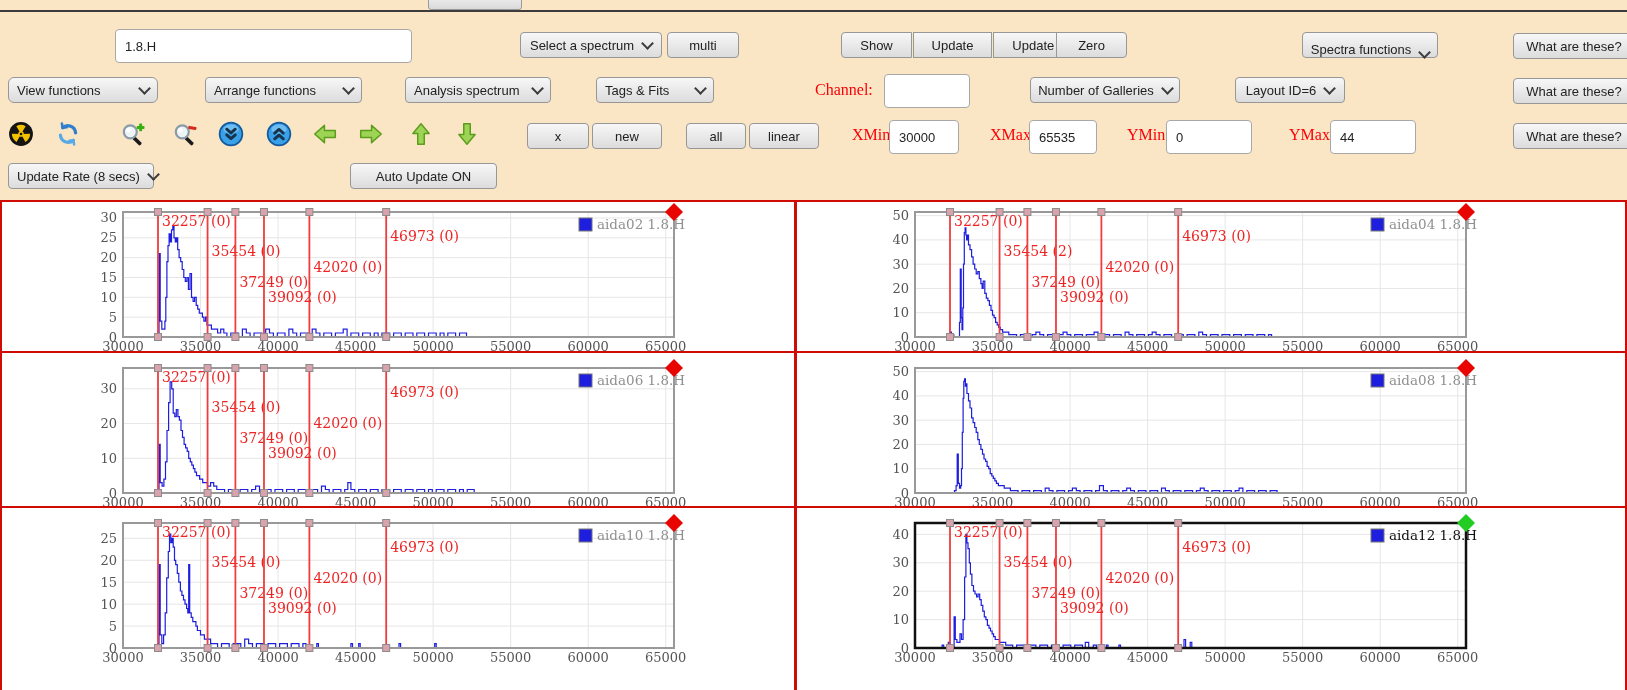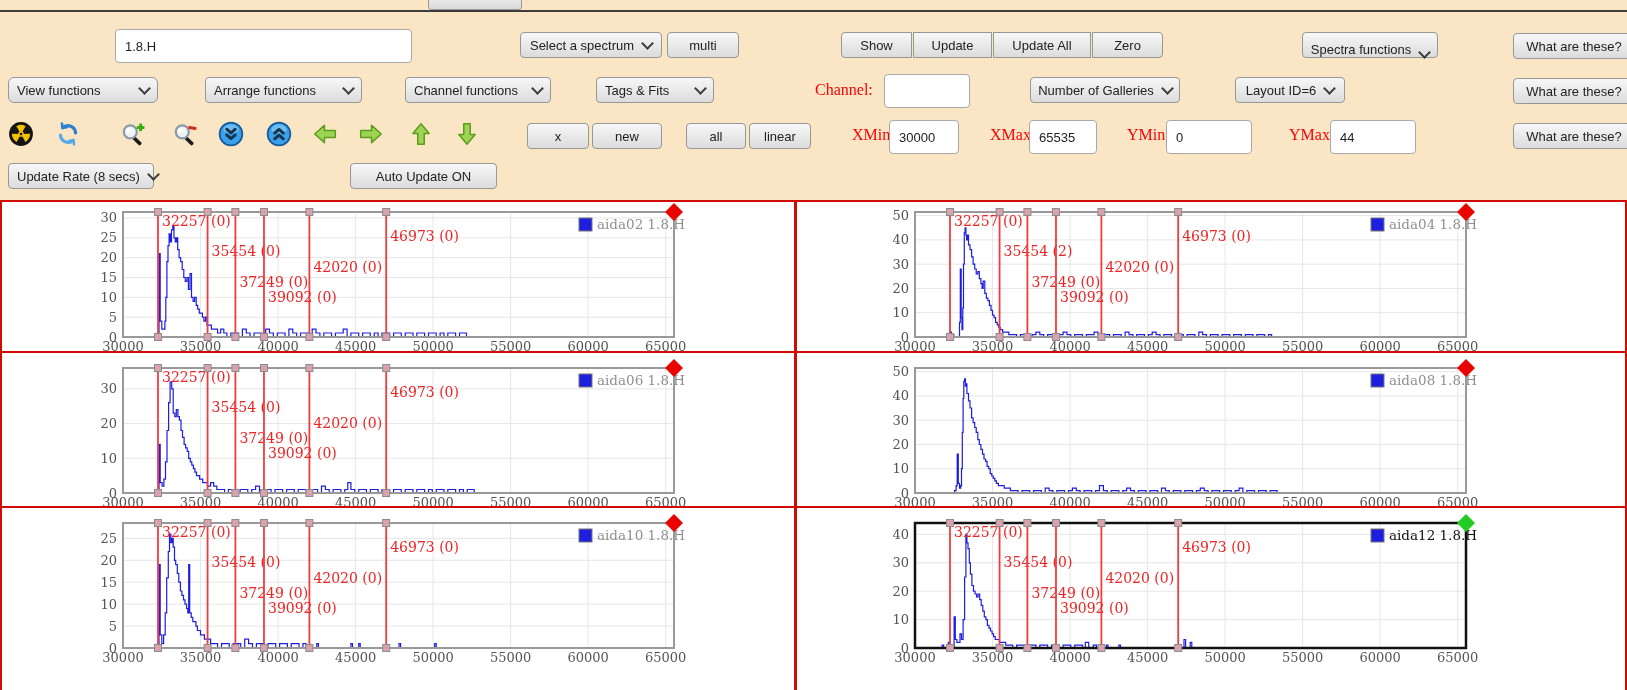--- a/index.html
+++ b/index.html
@@ -49,41 +49,41 @@
     </div>
   <div class="btn" style="left:841px;top:32px;width:71px;border-radius:4px 0 0 4px;">
       <span>Show</span>
     </div>
   <div class="btn" style="left:913px;top:32px;width:79px;border-radius:0;">
       <span>Update</span>
     </div>
   <div class="btn" style="left:993px;top:32px;width:98px;border-radius:0;">
       <span>Update All</span>
     </div>
-  <div class="btn" style="left:1092px;top:32px;width:71px;border-radius:0 4px 4px 0;">
+  <div class="btn" style="left:1056px;top:32px;width:71px;border-radius:0 4px 4px 0;">
       <span>Zero</span>
     </div>
   <div class="btn dd center" style="left:1302px;top:32px;width:136px;align-items:flex-end;">
       <span>Spectra functions</span>
       <i class="chev"></i>
     </div>
   <div class="btn" style="left:1513px;top:33px;width:122px;">
       <span>What are these?</span>
     </div>
 
   <div class="btn dd" style="left:8px;top:77px;width:150px;border-radius:6px;">
       <span>View functions</span>
       <i class="chev"></i>
     </div>
   <div class="btn dd" style="left:205px;top:77px;width:157px;">
       <span>Arrange functions</span>
       <i class="chev"></i>
     </div>
   <div class="btn dd" style="left:405px;top:77px;width:146px;">
-      <span>Channel functions</span>
+      <span>Analysis spectrum</span>
       <i class="chev"></i>
     </div>
   <div class="btn dd" style="left:596px;top:77px;width:118px;">
       <span>Tags &amp; Fits</span>
       <i class="chev"></i>
     </div>
   <div class="rlabel" style="left:815px;top:81px;">Channel:</div>
   <input class="tin" style="left: 884px; top: 74px; width: 86px;" value="">
   <div class="btn dd center" style="left:1030px;top:77px;width:150px;">
       <span>Number of Galleries</span>
@@ -99,21 +99,21 @@
 
   <div class="btn" style="left:527px;top:123px;width:62px;">
       <span>x</span>
     </div>
   <div class="btn" style="left:592px;top:123px;width:70px;">
       <span>new</span>
     </div>
   <div class="btn" style="left:686px;top:123px;width:60px;">
       <span>all</span>
     </div>
-  <div class="btn" style="left:749px;top:123px;width:62px;justify-content:center;">
+  <div class="btn" style="left:749px;top:123px;width:70px;justify-content:center;">
       <span>linear</span>
     </div>
   <div class="rlabel" style="left:852px;top:126px;">XMin</div>
   <input class="tin" style="left: 889px; top: 120px; width: 70px;" value="30000">
   <div class="rlabel" style="left:990px;top:126px;">XMax</div>
   <input class="tin" style="left: 1029px; top: 120px; width: 68px;" value="65535">
   <div class="rlabel" style="left:1127px;top:126px;">YMin</div>
   <input class="tin" style="left: 1166px; top: 120px; width: 86px;" value="0">
   <div class="rlabel" style="left:1289px;top:126px;">YMax</div>
   <input class="tin" style="left: 1330px; top: 120px; width: 86px;" value="44">

